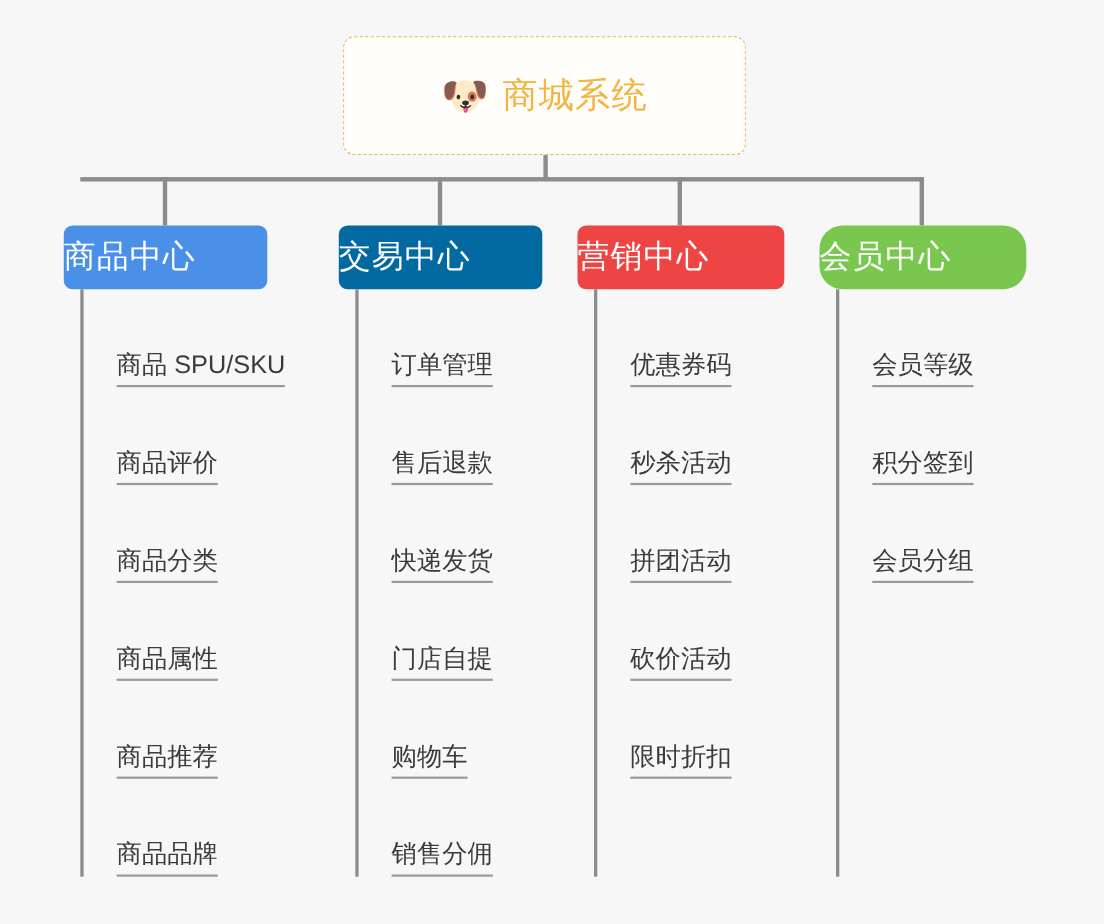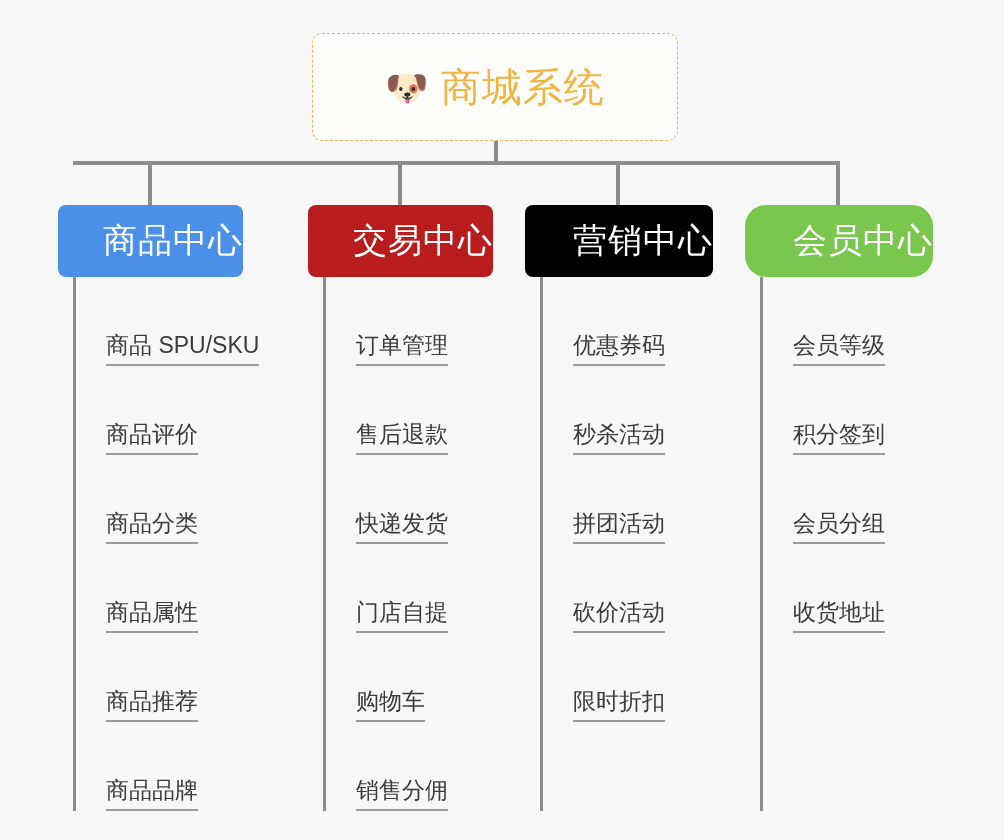--- a/index.html
+++ b/index.html
@@ -34,21 +34,21 @@
     align-items: center;
     justify-content: center;
     gap: 12px;
   }
   .root-emoji {
     font-size: 35px;
     line-height: 1;
     display: block;
   }
   .root-title {
-    font-size: 40px;
+    font-size: 32px;
     color: #f2b544;
     letter-spacing: 1px;
     white-space: nowrap;
   }
 
   
   .conn {
     position: absolute;
     background: #8c8c8c;
   }
@@ -70,27 +70,27 @@
     height: 44px;
   }
 
   
   .column {
     position: absolute;
     top: 205px;
   }
   .cat-box {
     position: relative;
-    height: 72px;
+    height: 58px;
     border-radius: 8px;
     display: flex;
     align-items: center;
-    justify-content: flex-end;
+    justify-content: flex-start;
     color: #ffffff;
-    font-size: 34px;
+    font-size: 29px;
     letter-spacing: 1px;
     white-space: nowrap;
   }
 
   
   .leaf-list {
     position: relative;
     margin-left: 15px;
     padding-top: 0;
   }
@@ -157,21 +157,21 @@
       <div class="leaf">
           <span class="leaf-label">商品推荐</span>
         </div>
       <div class="leaf">
           <span class="leaf-label">商品品牌</span>
         </div>
     </div>
   </div>
 
   <div class="column" style="left:308px;width:185px">
-    <div class="cat-box" style="background: #b91c1c;">
+    <div class="cat-box" style="background: #0369a1;">
       <span>交易中心</span>
     </div>
     <div class="leaf-list">
       <div class="spine" style="height: 534px;"></div>
       <div class="leaf">
           <span class="leaf-label">订单管理</span>
         </div>
       <div class="leaf">
           <span class="leaf-label">售后退款</span>
         </div>
@@ -184,21 +184,21 @@
       <div class="leaf">
           <span class="leaf-label">购物车</span>
         </div>
       <div class="leaf">
           <span class="leaf-label">销售分佣</span>
         </div>
     </div>
   </div>
 
   <div class="column" style="left:525px;width:188px">
-    <div class="cat-box" style="background: #000000; font-family: Liberation Serif, serif;">
+    <div class="cat-box" style="background: #ef4444; font-family: Liberation Serif, serif;">
       <span>营销中心</span>
     </div>
     <div class="leaf-list">
       <div class="spine" style="height: 534px;"></div>
       <div class="leaf">
           <span class="leaf-label">优惠券码</span>
         </div>
       <div class="leaf">
           <span class="leaf-label">秒杀活动</span>
         </div>
@@ -222,19 +222,16 @@
       <div class="spine" style="height: 534px;"></div>
       <div class="leaf">
           <span class="leaf-label">会员等级</span>
         </div>
       <div class="leaf">
           <span class="leaf-label">积分签到</span>
         </div>
       <div class="leaf">
           <span class="leaf-label">会员分组</span>
         </div>
-      <div class="leaf">
-          <span class="leaf-label">收货地址</span>
-        </div>
     </div>
   </div>
 
 </div>
 
 </body></html>

